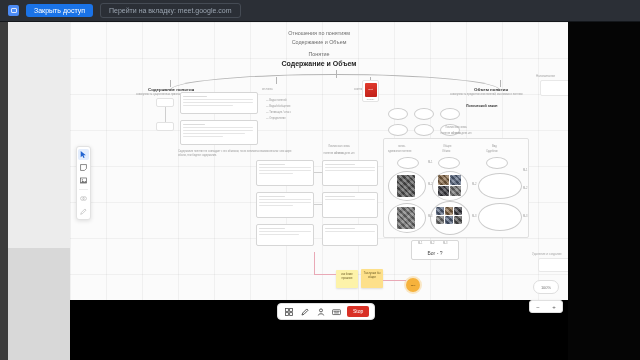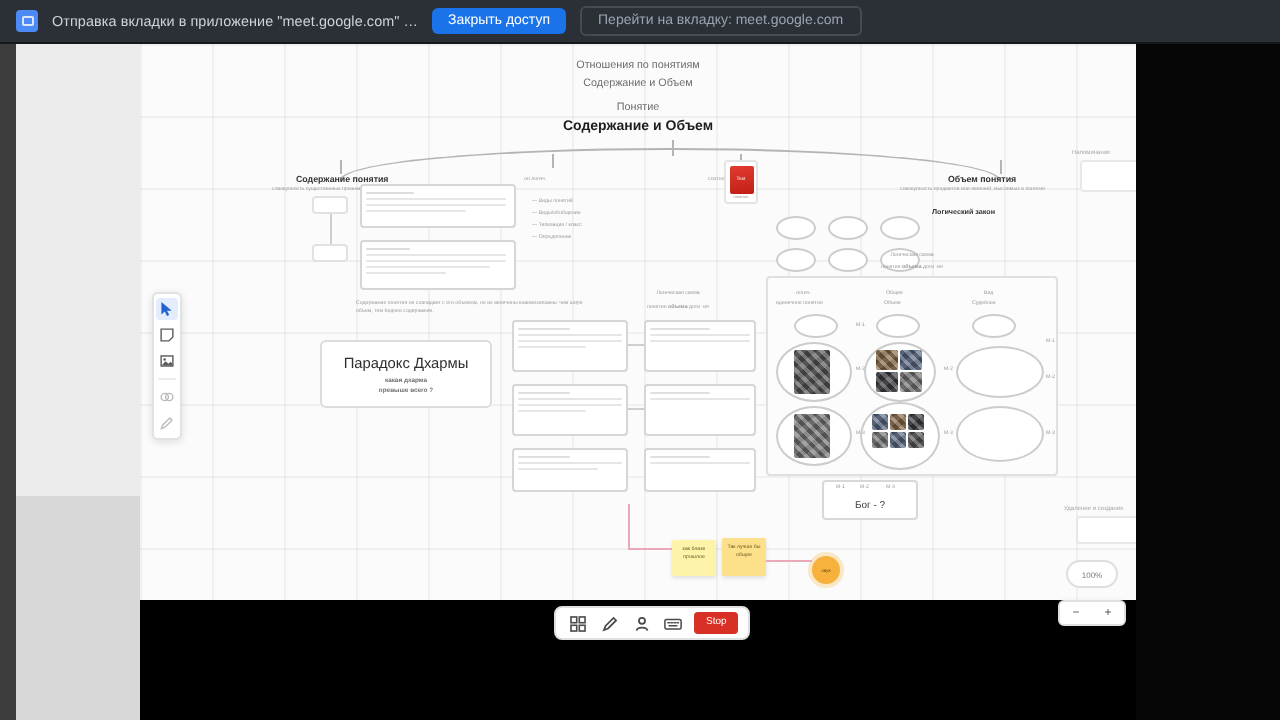--- a/index.html
+++ b/index.html
@@ -237,21 +237,20 @@
     border: 1px solid #e8e8e8; border-radius: 2px;
   }
 </style>
 </head>
 <body>
 
 <div id="share-bar">
   <span class="sb-icon">
       <i></i>
     </span>
-  <span class="sb-text">Отправка вкладки в приложение "meet.google.com" …</span>
   <span class="sb-btn primary">Закрыть доступ</span>
   <span class="sb-btn ghost">Перейти на вкладку: meet.google.com</span>
 </div>
 
 <div id="desktop">
   <div class="edge-left"></div>
   <div class="edge-band"></div>
   <div class="edge-band2"></div>
   <div class="edge-right"></div>
 
@@ -294,27 +293,20 @@
       <div class="line-row" style="width:22px; background:#dcdcdc; margin-top:3px;"></div>
       <div class="line-row" style="width:70px;"></div>
       <div class="line-row" style="width:70px;"></div>
       <div class="line-row" style="width:62px;"></div>
       <div class="line-row" style="width:40px;"></div>
     </div>
     <div class="mini" style="left:108px; top:128px; width:120px; white-space:normal;">Содержание понятия не совпадает с его объемом, но их величины взаимосвязаны: чем шире объем, тем беднее содержание.</div>
 
     <div class="mini" style="left:196px; top:76px; line-height:2.3;">— Виды понятий<br>— Виды/обобщение<br>— Типизация / класс<br>— Определение</div>
 
-    <div id="paradox">
-      <div class="t">Парадокс Дхармы</div>
-      <div class="s">
-        <span>какая дхарма</span><br>
-        <span>превыше всего ?</span>
-      </div>
-    </div>
 
     <div class="mini" style="left:214px; top:123px; text-align:center; width:110px;">
       <span>Логическая схема</span>
     </div>
     <div class="mini" style="left:214px; top:130px; text-align:center; width:110px;">
       <span>понятия </span><b>объема</b><span> доти -ия</span>
     </div>
 
     <div class="box" style="left:186px; top:138px; width:58px; height:26px;">
       <div class="line-row" style="width:26px; background:#e0e0e0; margin-top:3px;"></div>

